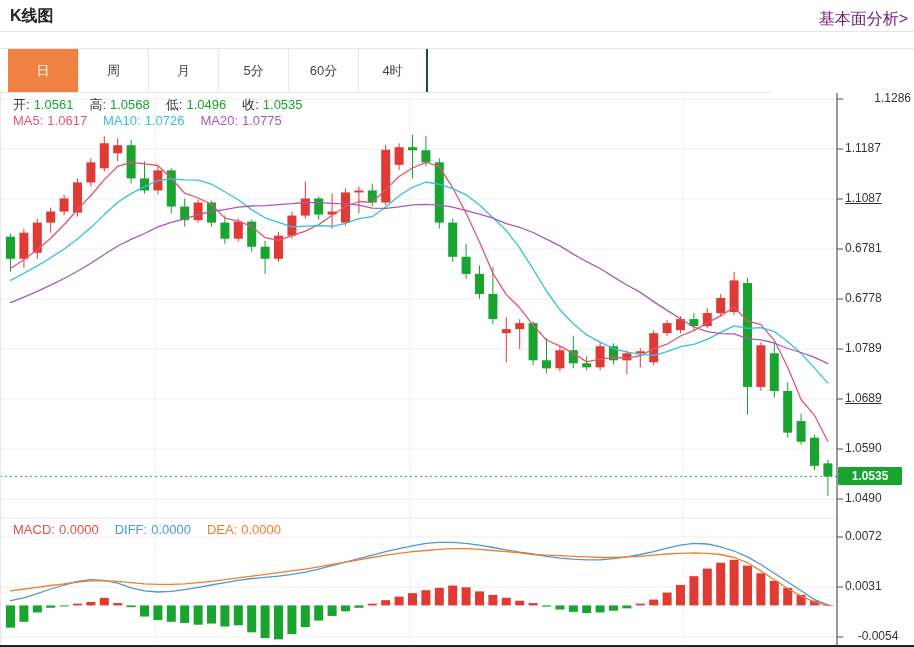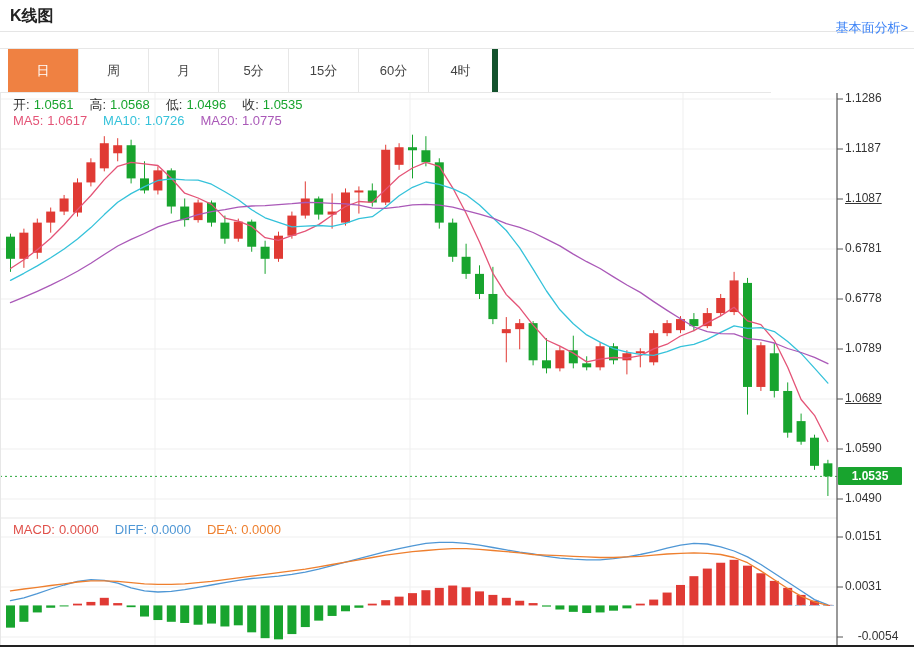--- a/index.html
+++ b/index.html
@@ -1,26 +1,26 @@
 <!DOCTYPE html>
 <html><head>
 <meta charset="utf-8">
 <style>
   html,body{margin:0;padding:0;background:#fff;}
   body{width:914px;height:647px;overflow:hidden;position:relative;
        font-family:"Liberation Sans","DejaVu Sans",sans-serif;}
   .page{position:absolute;inset:0;background:#fff;}
   .header{position:absolute;top:0;left:0;width:914px;height:31px;border-bottom:1px solid #e5e5e5;text-decoration:underline;}
   .title{position:absolute;left:10px;top:6px;font-size:16px;font-weight:bold;color:#222;}
-  .fund-link{position:absolute;right:6px;top:19px;font-size:13px;color:#3b82f6;text-decoration:none;cursor:pointer;}
+  .fund-link{position:absolute;right:6px;top:9px;font-size:16px;color:#701a75;text-decoration:none;cursor:pointer;}
   .tabbar{position:absolute;top:48px;left:0;width:914px;height:44px;border-top:1px solid #e7e7e7;
           display:flex;padding-left:8px;box-sizing:border-box;}
   .tab{width:70px;height:44px;line-height:44px;text-align:center;font-size:13px;color:#444;
        border-left:1px solid #e7e7e7;box-sizing:border-box;cursor:pointer;background:#fff;}
-  .tab:last-child{border-right:6px solid #14532d;}
+  .tab:last-child{border-right:2px solid #14532d;}
   .tab.active{color:#fff;border:none;}
   .chart-wrap{position:absolute;top:92px;left:0;width:771px;height:555px;border-top:1px solid #e7e7e7;}
   #chart-svg{position:absolute;left:0;top:0;}
   .legend{position:absolute;font-size:13px;white-space:nowrap;}
   .legend span{margin-right:4px;}
   .legend .item{margin-right:12px;}
   .ylabel{position:absolute;left:845px;font-size:12px;color:#333;width:66px;text-align:left;}
   .price-badge{position:absolute;left:838px;width:64px;height:18px;line-height:18px;
                text-align:center;font-size:12px;font-weight:bold;color:#fff;border-radius:1px;}
 </style>
@@ -30,21 +30,20 @@
 <div class="page">
   <div class="header">
     <div class="title">K线图</div>
     <a class="fund-link">基本面分析&gt;</a>
   </div>
   <div class="tabbar" id="tabbar">
       <div class="tab active" style="background: rgb(239, 129, 66);">日</div>
       <div class="tab">周</div>
       <div class="tab">月</div>
       <div class="tab">5分</div>
-      <div class="tab">15分</div>
       <div class="tab">60分</div>
       <div class="tab">4时</div>
     </div>
   <div class="chart-wrap" id="chart-wrap">
     <svg id="chart-svg" width="914" height="554">
         <line x1="0" y1="6" x2="837" y2="6" stroke="#efefef" stroke-width="1"></line>
         <line x1="0" y1="56" x2="837" y2="56" stroke="#efefef" stroke-width="1"></line>
         <line x1="0" y1="106" x2="837" y2="106" stroke="#efefef" stroke-width="1"></line>
         <line x1="0" y1="156" x2="837" y2="156" stroke="#efefef" stroke-width="1"></line>
         <line x1="0" y1="206" x2="837" y2="206" stroke="#efefef" stroke-width="1"></line>
@@ -265,28 +264,28 @@
         <line x1="837" y1="356" x2="843" y2="356" stroke="#555555" stroke-width="1"></line>
         <line x1="837" y1="406" x2="843" y2="406" stroke="#555555" stroke-width="1"></line>
         <line x1="837" y1="444" x2="843" y2="444" stroke="#555555" stroke-width="1"></line>
         <line x1="837" y1="494" x2="843" y2="494" stroke="#555555" stroke-width="1"></line>
         <line x1="837" y1="544" x2="843" y2="544" stroke="#555555" stroke-width="1"></line>
       </svg>
     <div class="legend" id="legend-ohlc" style="top:3px;left:13px;"><span class="item"><span style="color: rgb(51, 51, 51);">开:</span><span style="color: rgb(24, 164, 46);">1.0561</span></span><span class="item"><span style="color: rgb(51, 51, 51);">高:</span><span style="color: rgb(24, 164, 46);">1.0568</span></span><span class="item"><span style="color: rgb(51, 51, 51);">低:</span><span style="color: rgb(24, 164, 46);">1.0496</span></span><span class="item"><span style="color: rgb(51, 51, 51);">收:</span><span style="color: rgb(24, 164, 46);">1.0535</span></span></div>
     <div class="legend" id="legend-ma" style="top:20px;left:13px;"><span class="item"><span style="color: rgb(228, 84, 119);">MA5:</span><span style="color: rgb(228, 84, 119);">1.0617</span></span><span class="item"><span style="color: rgb(53, 194, 218);">MA10:</span><span style="color: rgb(53, 194, 218);">1.0726</span></span><span class="item"><span style="color: rgb(170, 89, 184);">MA20:</span><span style="color: rgb(170, 89, 184);">1.0775</span></span></div>
     <div class="legend" id="legend-macd" style="top:429px;left:13px;"><span class="item"><span style="color: rgb(224, 80, 74);">MACD:</span><span style="color: rgb(224, 80, 74);">0.0000</span></span><span class="item"><span style="color: rgb(79, 151, 213);">DIFF:</span><span style="color: rgb(79, 151, 213);">0.0000</span></span><span class="item"><span style="color: rgb(238, 127, 46);">DEA:</span><span style="color: rgb(238, 127, 46);">0.0000</span></span></div>
     <div id="ylabels">
-        <div class="ylabel" style="top: -2px;">1.1286</div>
+        <div class="ylabel" style="top: -2px; text-align: right;">1.1286</div>
         <div class="ylabel" style="top: 48px;">1.1187</div>
         <div class="ylabel" style="top: 98px; text-decoration: underline;">1.1087</div>
         <div class="ylabel" style="top: 148px;">0.6781</div>
         <div class="ylabel" style="top: 198px;">0.6778</div>
         <div class="ylabel" style="top: 248px;">1.0789</div>
         <div class="ylabel" style="top: 298px; text-decoration: underline;">1.0689</div>
         <div class="ylabel" style="top: 348px;">1.0590</div>
         <div class="ylabel" style="top: 398px;">1.0490</div>
-        <div class="ylabel" style="top: 436px;">0.0151</div>
+        <div class="ylabel" style="top: 436px;">0.0072</div>
         <div class="ylabel" style="top: 486px;">0.0031</div>
         <div class="ylabel" style="top: 536px; text-align: center;">-0.0054</div>
       </div>
     <div class="price-badge" style="top: 374.387px; background: rgb(24, 164, 46);">1.0535</div>
   </div>
 </div>
 
 </body></html>

